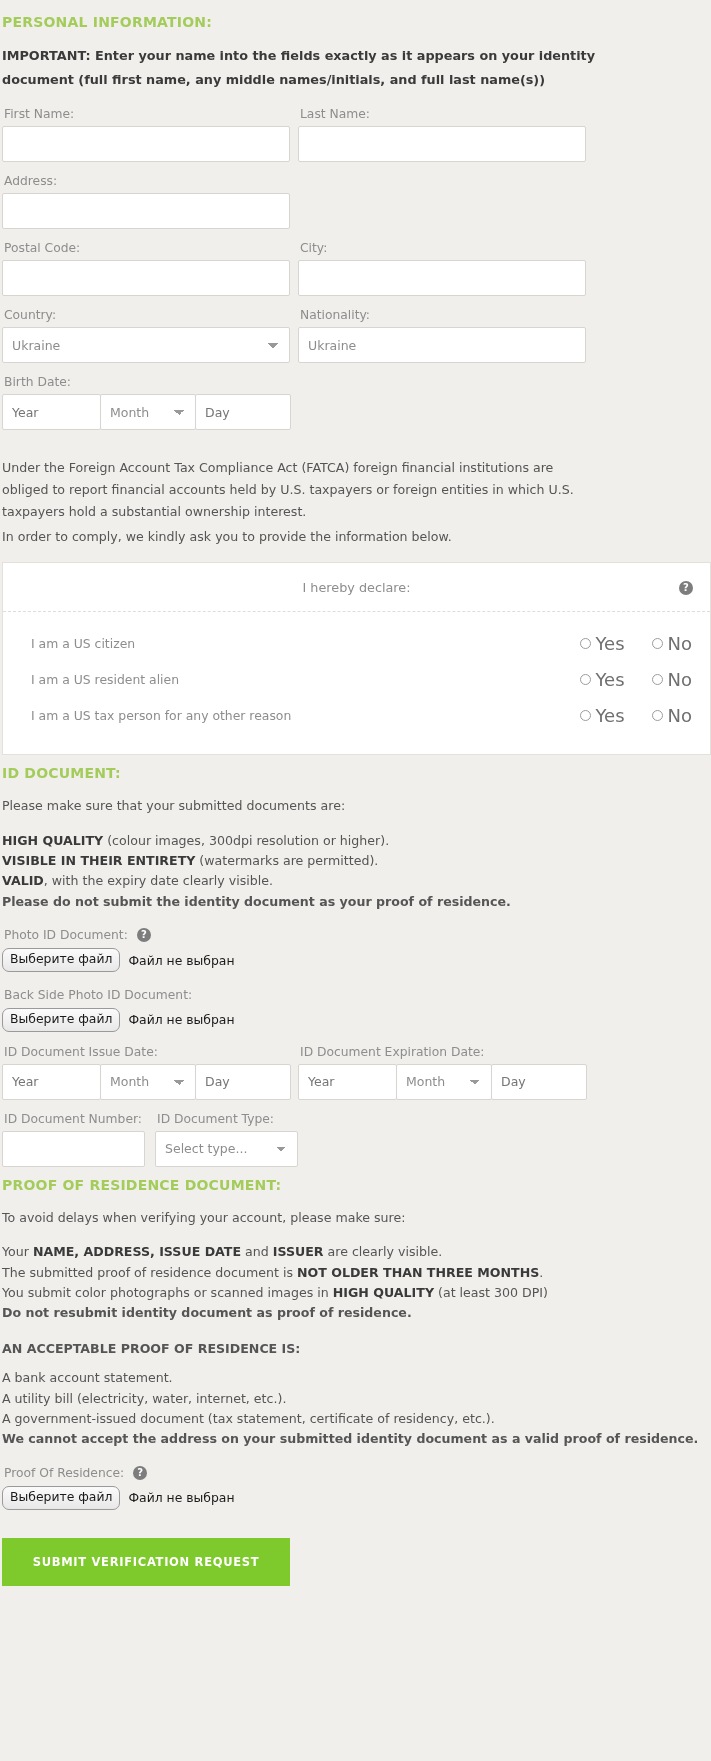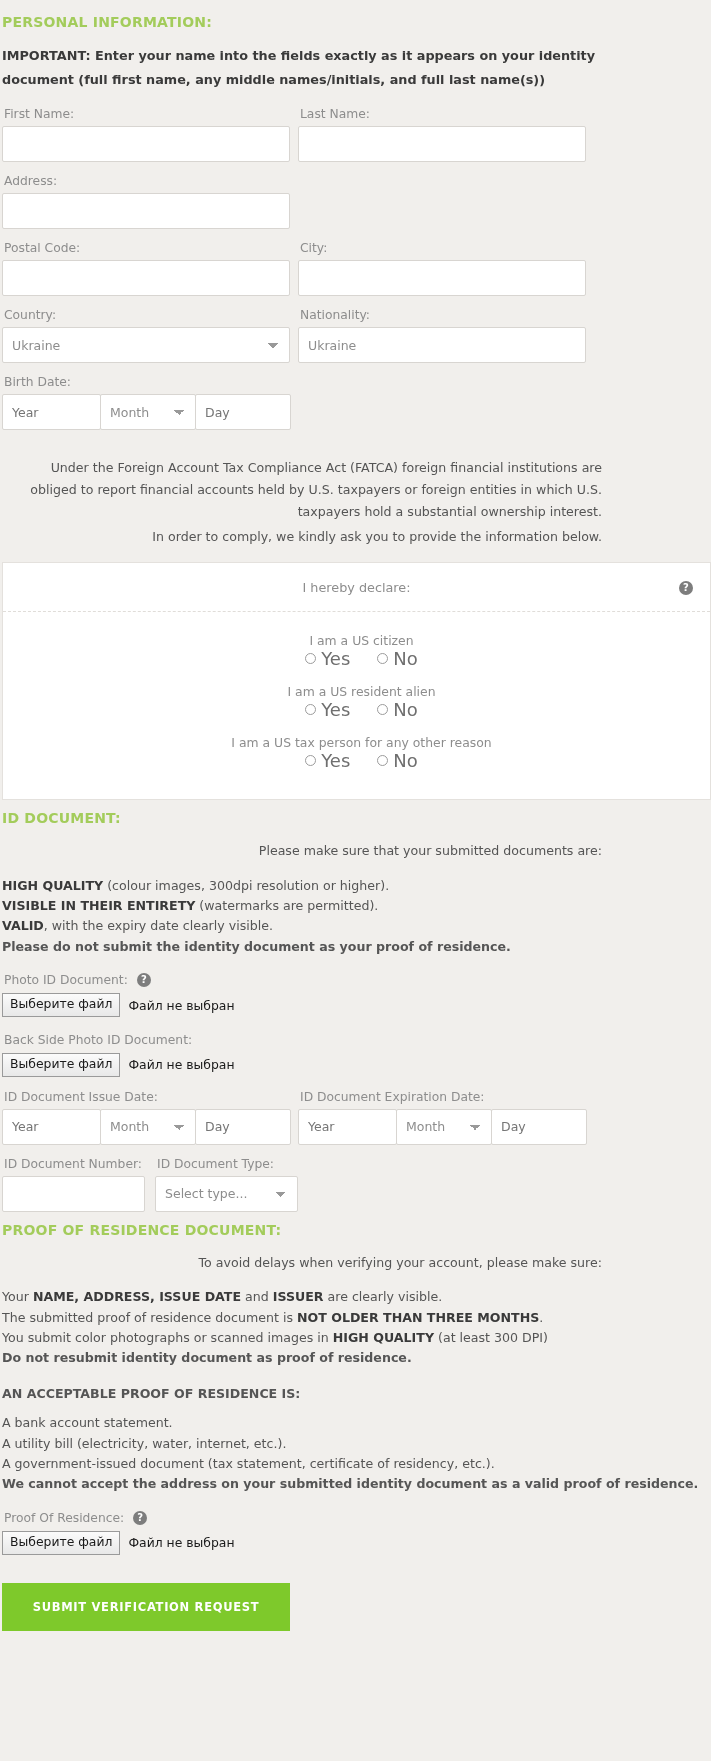--- a/index.html
+++ b/index.html
@@ -33,21 +33,20 @@
     margin: 0 0 16px 0;
     max-width: 600px;
   }
 
   .para {
     font-size: 12.6px;
     line-height: 1.72;
     color: #555;
     margin: 0 0 4px 0;
     max-width: 600px;
-    text-align: right;
   }
   .para-block { margin-bottom: 14px; }
 
   .label {
     color: #8d8d8d;
     font-size: 12.3px;
     margin: 0 0 5px 2px;
     display: block;
   }
 
@@ -111,21 +110,20 @@
     cursor: pointer;
     vertical-align: middle;
   }
   .declare-head .help-icon { position: absolute; right: 17px; top: 18px; }
 
   .declare-body { padding: 14px 18px 20px 18px; }
   .declare-row {
     display: flex;
     align-items: center;
     padding: 7px 0 8px 10px;
-    flex-direction: column;
   }
   .declare-row .q {
     flex: 1;
     color: #8d8d8d;
     font-size: 12.4px;
   }
   .radio-group { display: flex; }
   .radio-opt {
     display: flex; align-items: center;
     margin-left: 22px; cursor: pointer;
@@ -148,21 +146,21 @@
 
   
   .file-label-row {
     display: flex; align-items: center; gap: 9px;
     margin: 16px 0 6px 2px;
   }
   .file-control { display: flex; align-items: center; margin-bottom: 4px; }
   .file-btn {
     border: 1px solid #9a9a9a;
     background: linear-gradient(#fbfbfb, #e8e8e8);
-    border-radius: 0;
+    border-radius: 7px;
     padding: 2px 7px 3px 7px;
     font-size: 12.4px;
     color: #1a1a1a;
     font-family: "DejaVu Sans", "Liberation Sans", sans-serif;
     cursor: pointer;
     line-height: 1.35;
   }
   .file-status {
     margin-left: 8px;
     font-size: 12.4px;

